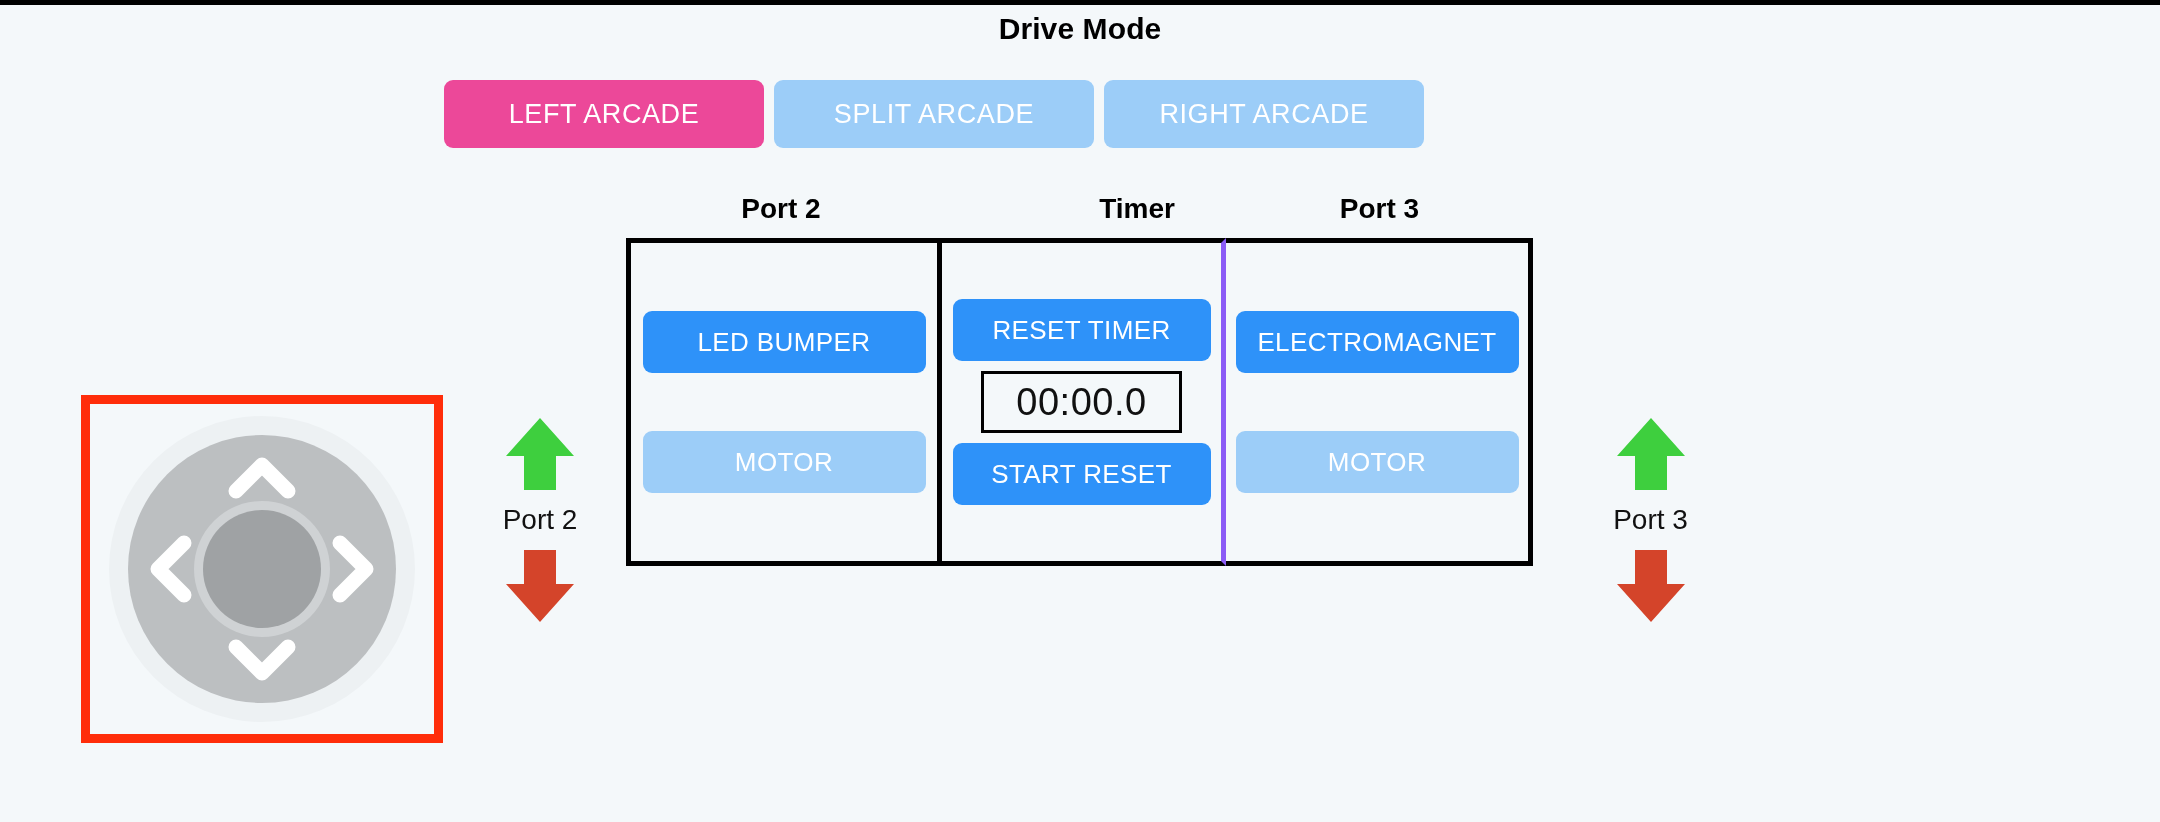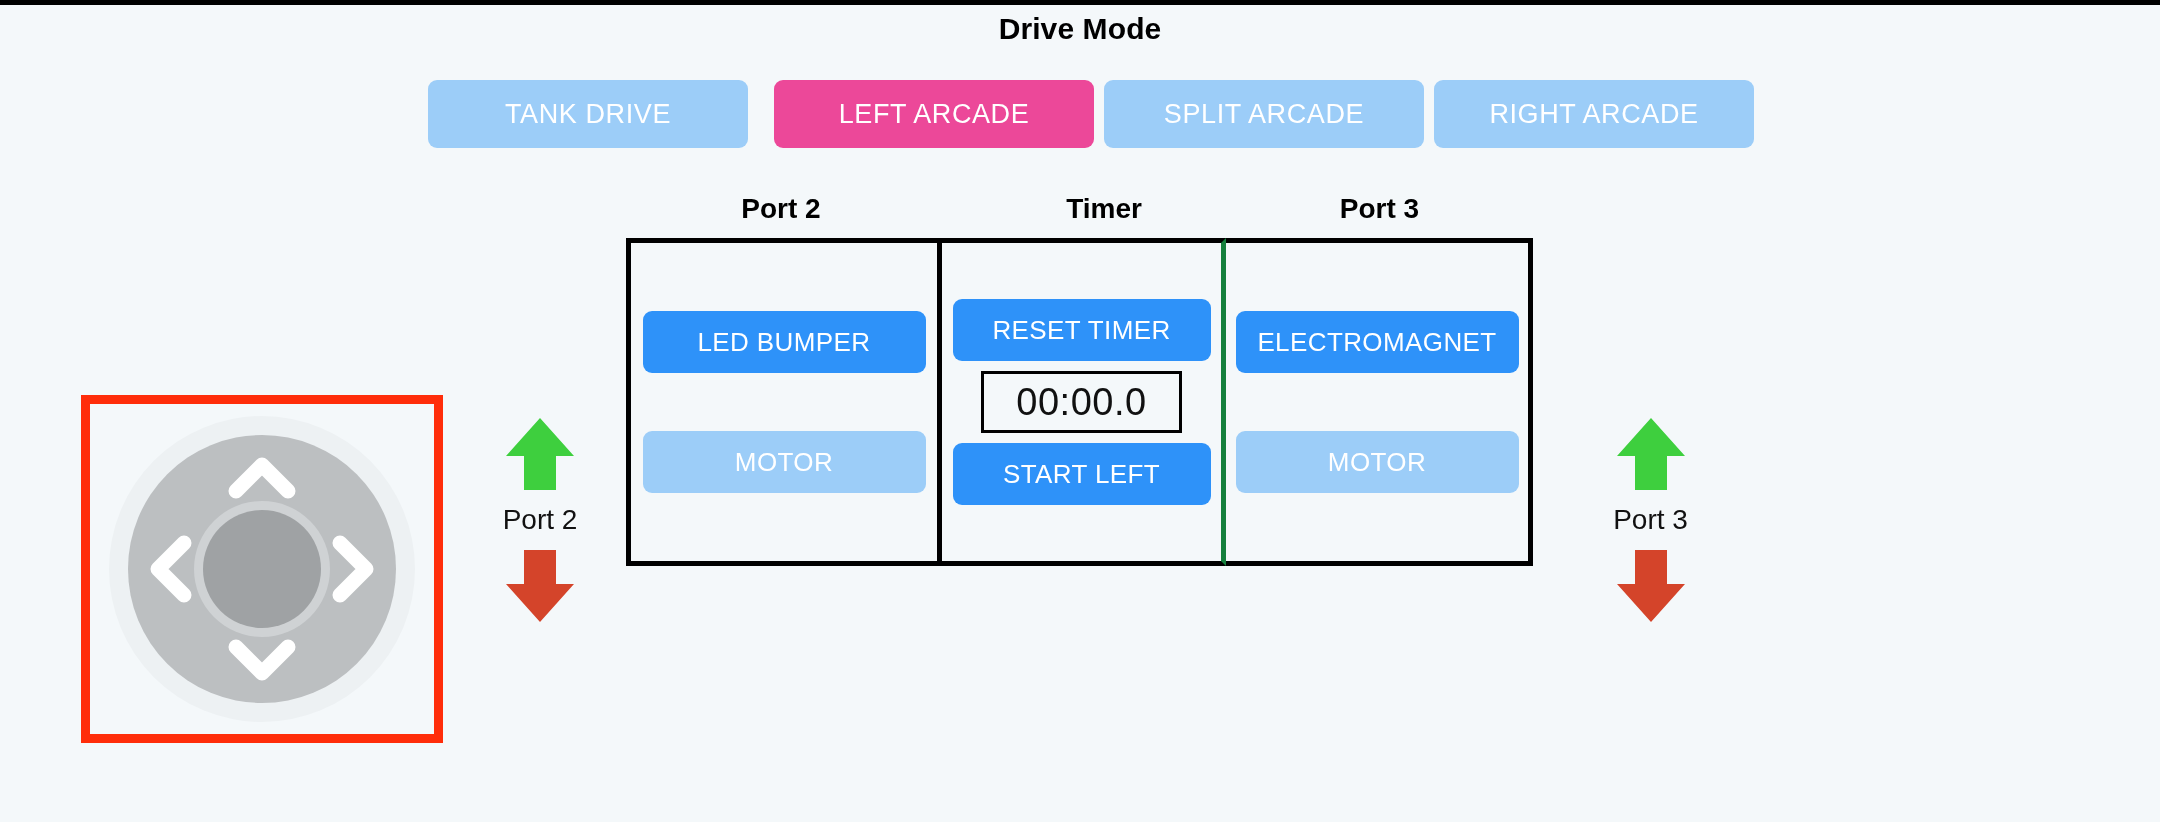--- a/index.html
+++ b/index.html
@@ -67,21 +67,21 @@
   
   .col-heading {
     position: absolute;
     top: 193px;
     font-size: 28px;
     font-weight: bold;
     color: #000000;
     text-align: center;
   }
   #heading-port2 { left: 626px;  width: 310px; }
-  #heading-timer { left: 960px;  width: 288px; }
+  #heading-timer { left: 993px;  width: 288px; }
   #heading-port3 { left: 1226px; width: 307px; }
 
   
   .panel {
     position: absolute;
     left: 626px;
     top: 238px;
     width: 907px;
     height: 328px;
     display: flex;
@@ -89,21 +89,21 @@
   .panel-col {
     border: 5px solid #000000;
     background: #f4f8fa;
     display: flex;
     flex-direction: column;
     align-items: center;
     justify-content: center;
     position: relative;
   }
   .panel-col.port2 { width: 311px; }
-  .panel-col.timer { width: 289px; border-left: 5px solid #000; border-right: 5px solid #15803d; }
+  .panel-col.timer { width: 289px; border-left: 5px solid #000; border-right: 5px solid #8b5cf6; }
   .panel-col.port3 { width: 307px; }
 
   .panel-col.port2 { border-right-width: 0; }
   .panel-col.port3 { border-left-width: 0; }
 
   
   .port-stack {
     display: flex;
     flex-direction: column;
     gap: 28px;
@@ -230,21 +230,20 @@
   }
 </style>
 </head>
 <body>
 
 <div class="top-bar"></div>
 
 <div class="drive-mode-title">Drive Mode</div>
 
 <div class="mode-row">
-  <button class="mode-btn">TANK DRIVE</button>
   <button class="mode-btn active">LEFT ARCADE</button>
   <button class="mode-btn">SPLIT ARCADE</button>
   <button class="mode-btn">RIGHT ARCADE</button>
 </div>
 
 <div class="col-heading" id="heading-port2">Port 2</div>
 <div class="col-heading" id="heading-timer">Timer</div>
 <div class="col-heading" id="heading-port3">Port 3</div>
 
 <div class="panel">
@@ -253,21 +252,21 @@
     <div class="port-stack">
       <button class="port-btn on">LED BUMPER</button>
       <button class="port-btn off">MOTOR</button>
     </div>
   </div>
 
   <div class="panel-col timer">
     <div class="timer-stack">
       <button class="timer-btn">RESET TIMER</button>
       <div class="timer-display">00:00.0</div>
-      <button class="timer-btn">START LEFT</button>
+      <button class="timer-btn">START RESET</button>
     </div>
   </div>
 
   <div class="panel-col port3">
     <div class="port-stack">
       <button class="port-btn on">ELECTROMAGNET</button>
       <button class="port-btn off">MOTOR</button>
     </div>
   </div>
 

